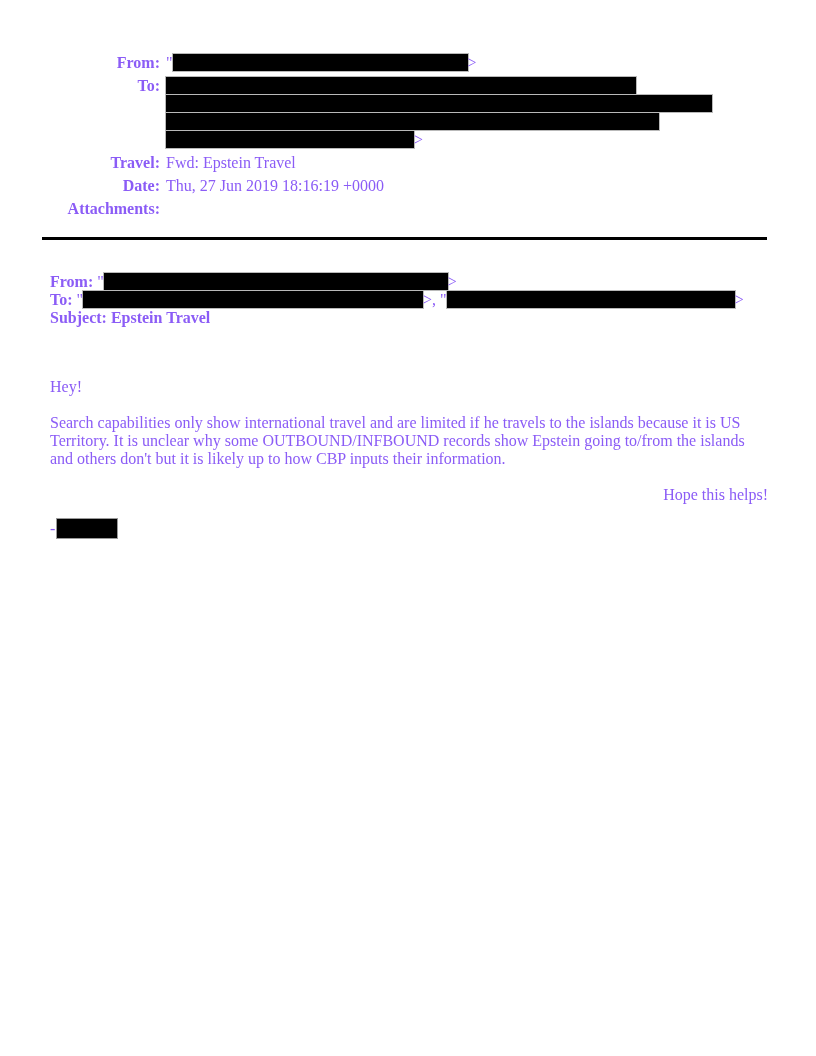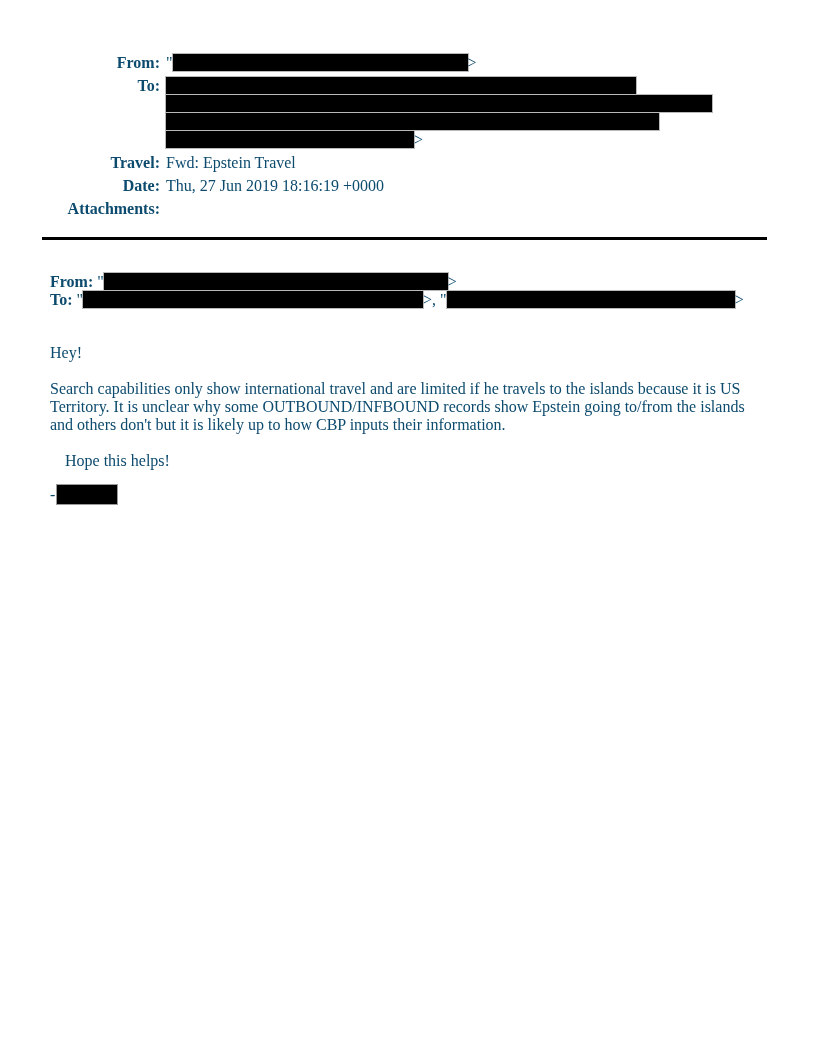--- a/index.html
+++ b/index.html
@@ -5,21 +5,21 @@
   html, body {
     margin: 0;
     padding: 0;
     background: #ffffff;
   }
   .page {
     position: relative;
     width: 792px;
     height: 1056px;
     background: #ffffff;
-    color: #0c4a6e;
+    color: #8b5cf6;
     font-family: "Liberation Serif", "DejaVu Serif", serif;
     font-size: 16px;
     line-height: 18px;
     overflow: hidden;
   }
   
   .hdr {
     padding-top: 54px;
     margin-left: 34px;
     display: grid;
@@ -70,23 +70,23 @@
     white-space: nowrap;
   }
   .b {
     font-weight: bold;
   }
   
   .body-block {
     margin-left: 50px;
     width: 718px;
   }
-  .greeting { margin: 35px 0 0 0; }
+  .greeting { margin: 51px 0 0 0; }
   .para     { margin: 18px 0 0 0; }
-  .closing  { margin: 18px 0 0 15px; }
+  .closing  { margin: 18px 0 0 0; text-align: right; }
   .signature {
     margin: 15px 0 0 0;
     display: flex;
     align-items: center;
     height: 19px;
   }
   .sig-redact {
     display: inline-block;
     width: 60px;
     height: 19px;
@@ -126,20 +126,21 @@
   <hr class="rule">
 
 
   <div class="fwd-hdr">
 
     <div class="fwd-line"><span class="b">From:</span> <span>"</span><span class="redact" style="width:344px"></span><span>&gt;</span></div>
 
 
     <div class="fwd-line"><span class="b">To:</span> <span>"</span><span class="redact" style="width:340px"></span><span>&gt;, "</span><span class="redact" style="width:288px"></span><span>&gt;</span></div>
 
+    <div class="fwd-line b">Subject: Epstein Travel</div>
 
   </div>
 
   <div class="body-block">
 
     <p class="greeting">Hey!</p>
 
 
     <p class="para">Search capabilities only show international travel and are limited if he travels to the islands because it is US Territory. It is unclear why some OUTBOUND/INFBOUND records show Epstein going to/from the islands and others don't but it is likely up to how CBP inputs their information.</p>
 

